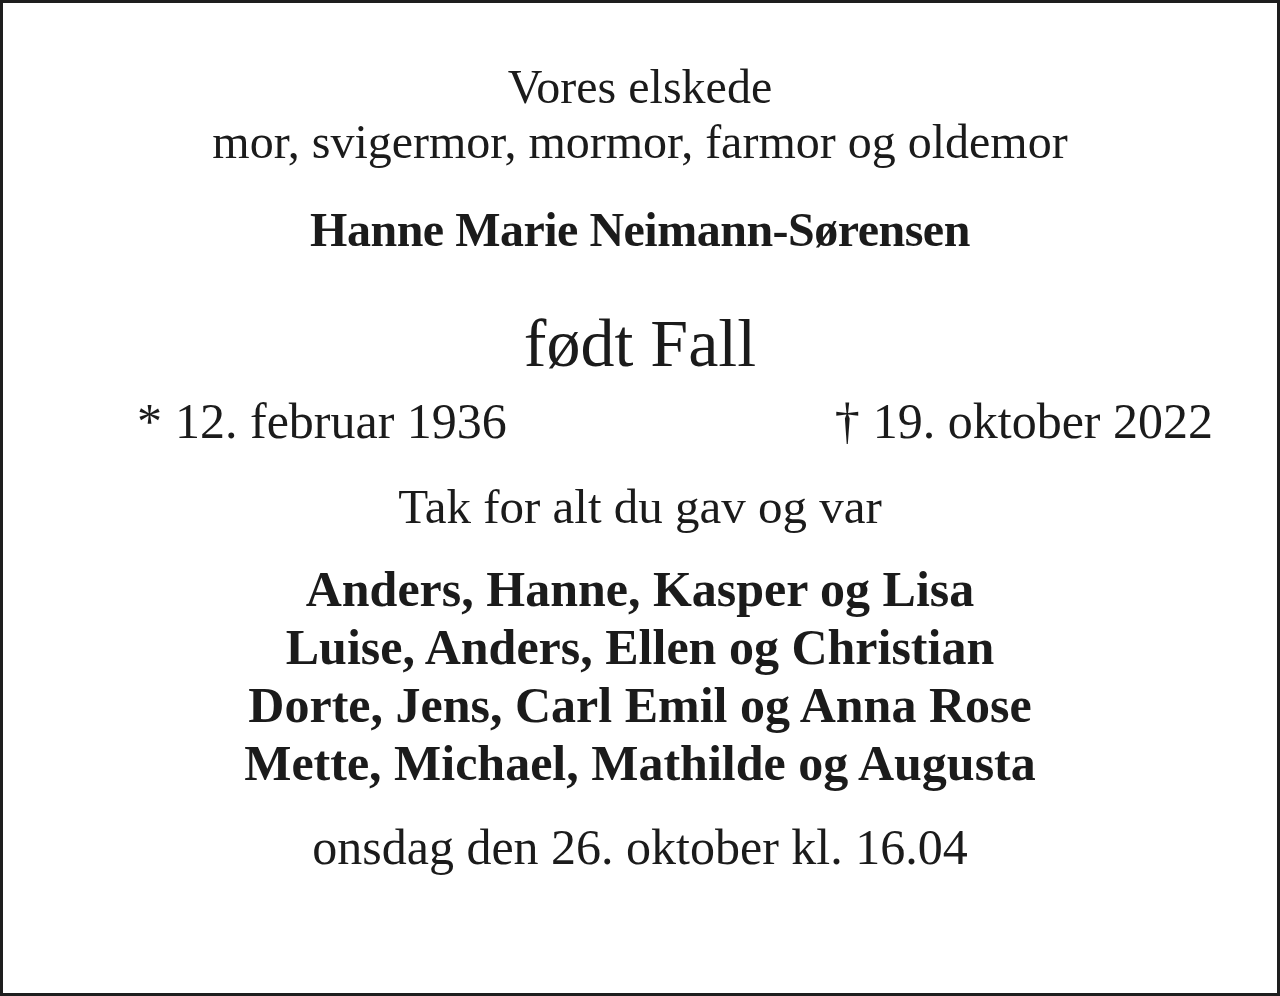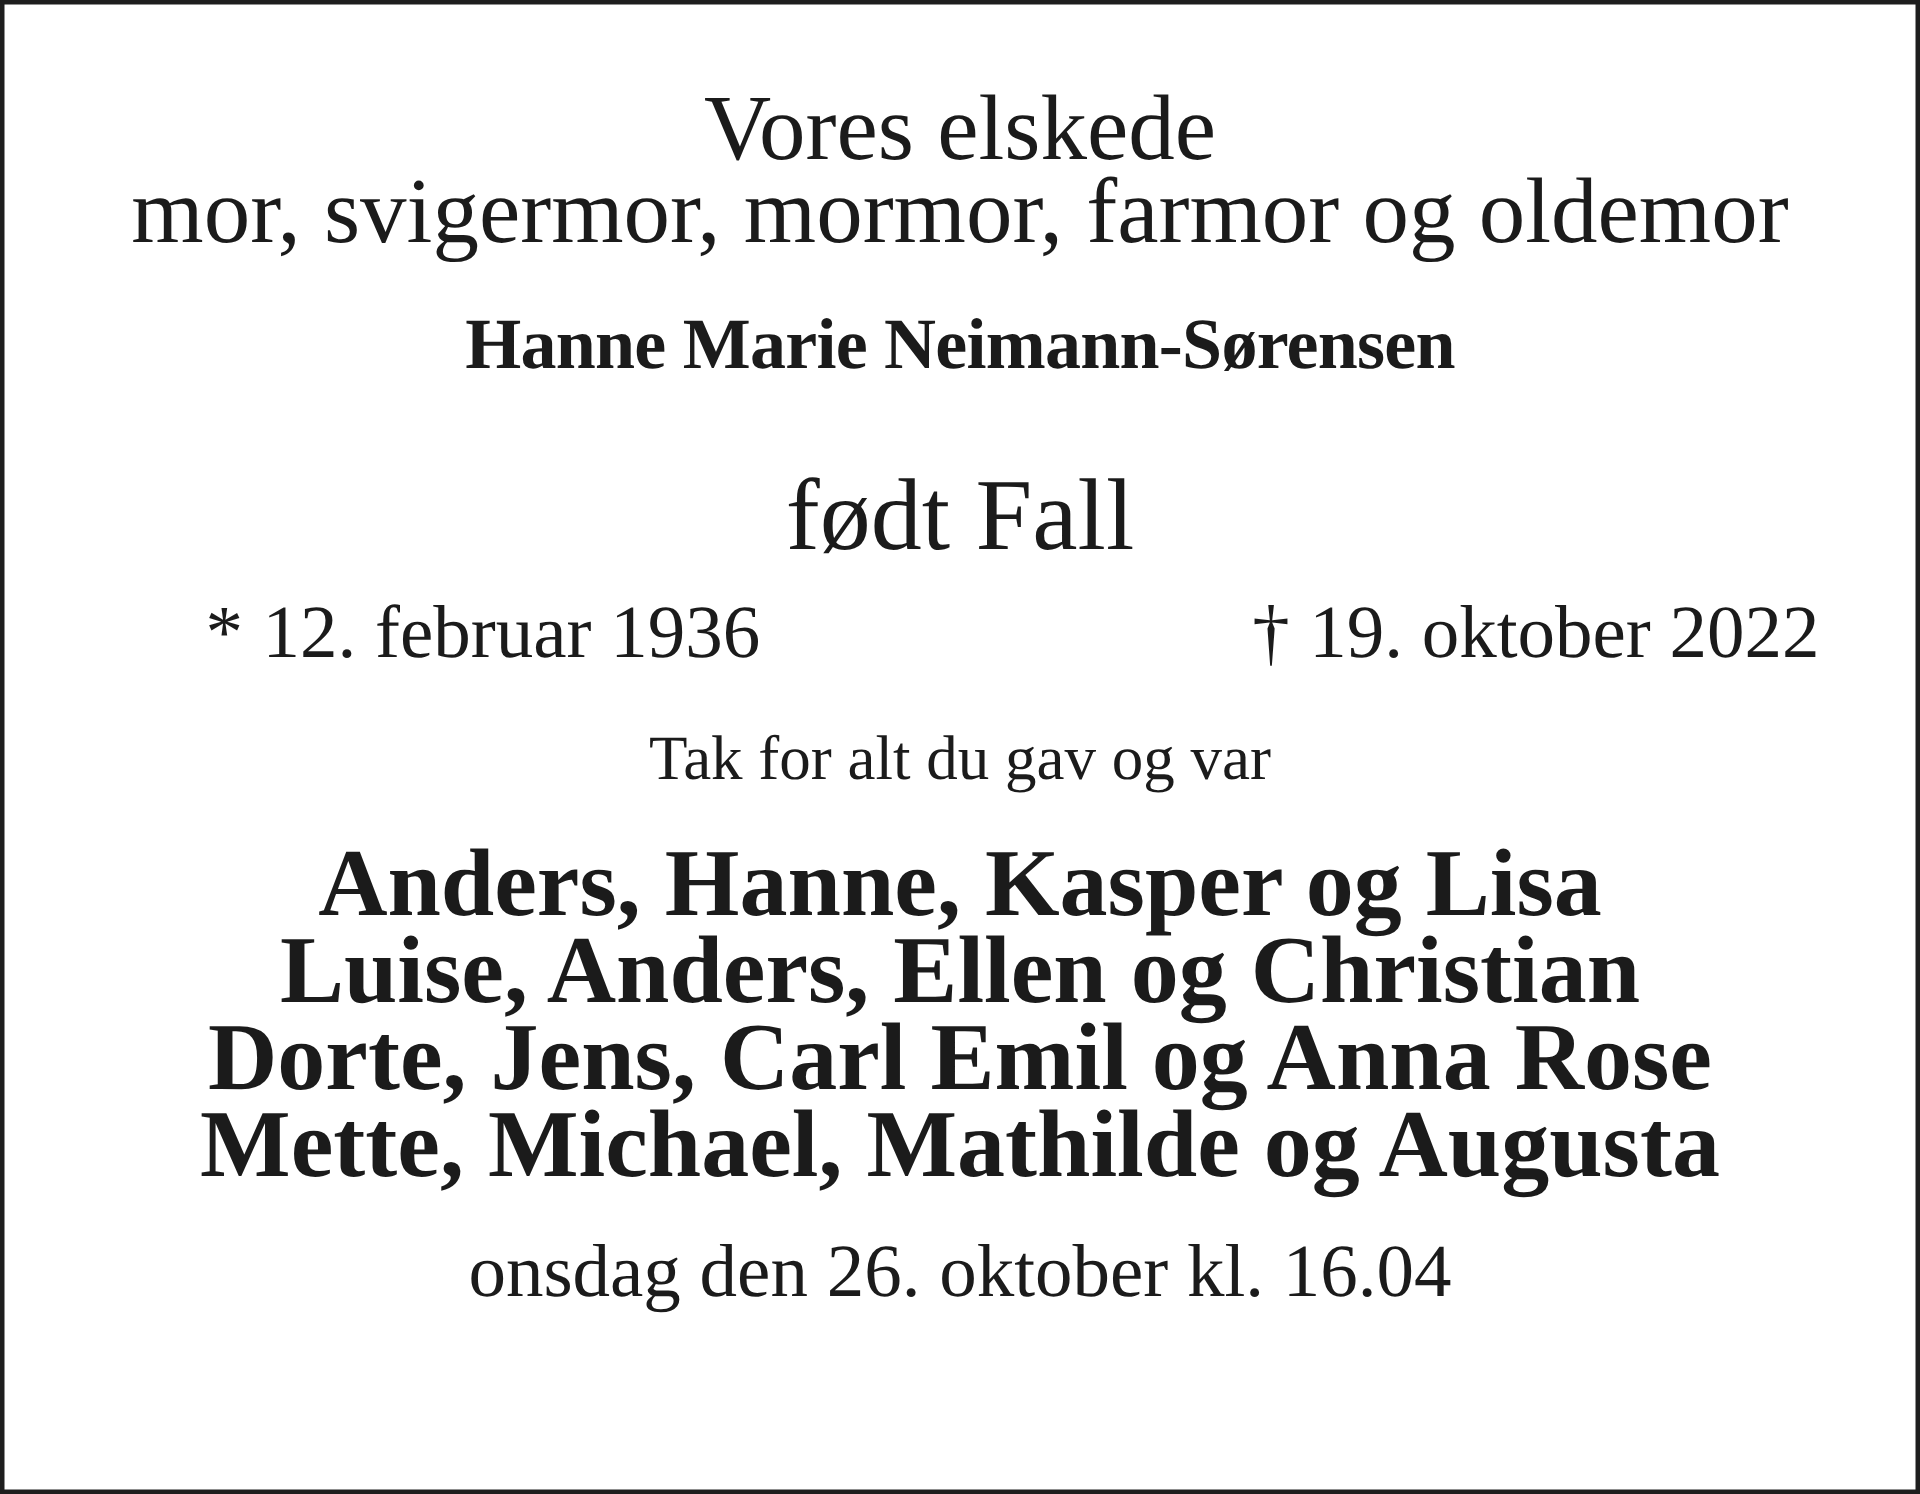--- a/index.html
+++ b/index.html
@@ -13,21 +13,21 @@
     font-family: "Liberation Serif", serif;
     color: #1b1b1b;
   }
   .notice {
     width: 100%;
     height: 100%;
     text-align: center;
   }
   .intro {
     margin-top: 56px;
-    font-size: 62px;
+    font-size: 48px;
     line-height: 55px;
   }
   .deceased-name {
     margin-top: 20px;
     font-size: 48px;
     line-height: 82px;
     font-weight: bold;
     letter-spacing: -0.5px;
     white-space: nowrap;
   }
@@ -44,26 +44,26 @@
     display: flex;
     justify-content: space-between;
     padding: 0 64px 0 134px;
   }
   .date-symbol {
     display: inline-block;
     margin-right: 13px;
   }
   .tribute {
     margin-top: 30px;
-    font-size: 42px;
+    font-size: 49px;
     line-height: 55px;
   }
   .family {
     margin-top: 26px;
-    font-size: 64px;
+    font-size: 50px;
     line-height: 58px;
     font-weight: bold;
   }
   .ceremony {
     margin-top: 28px;
     font-size: 50px;
     line-height: 55px;
   }
 </style>
 </head>

